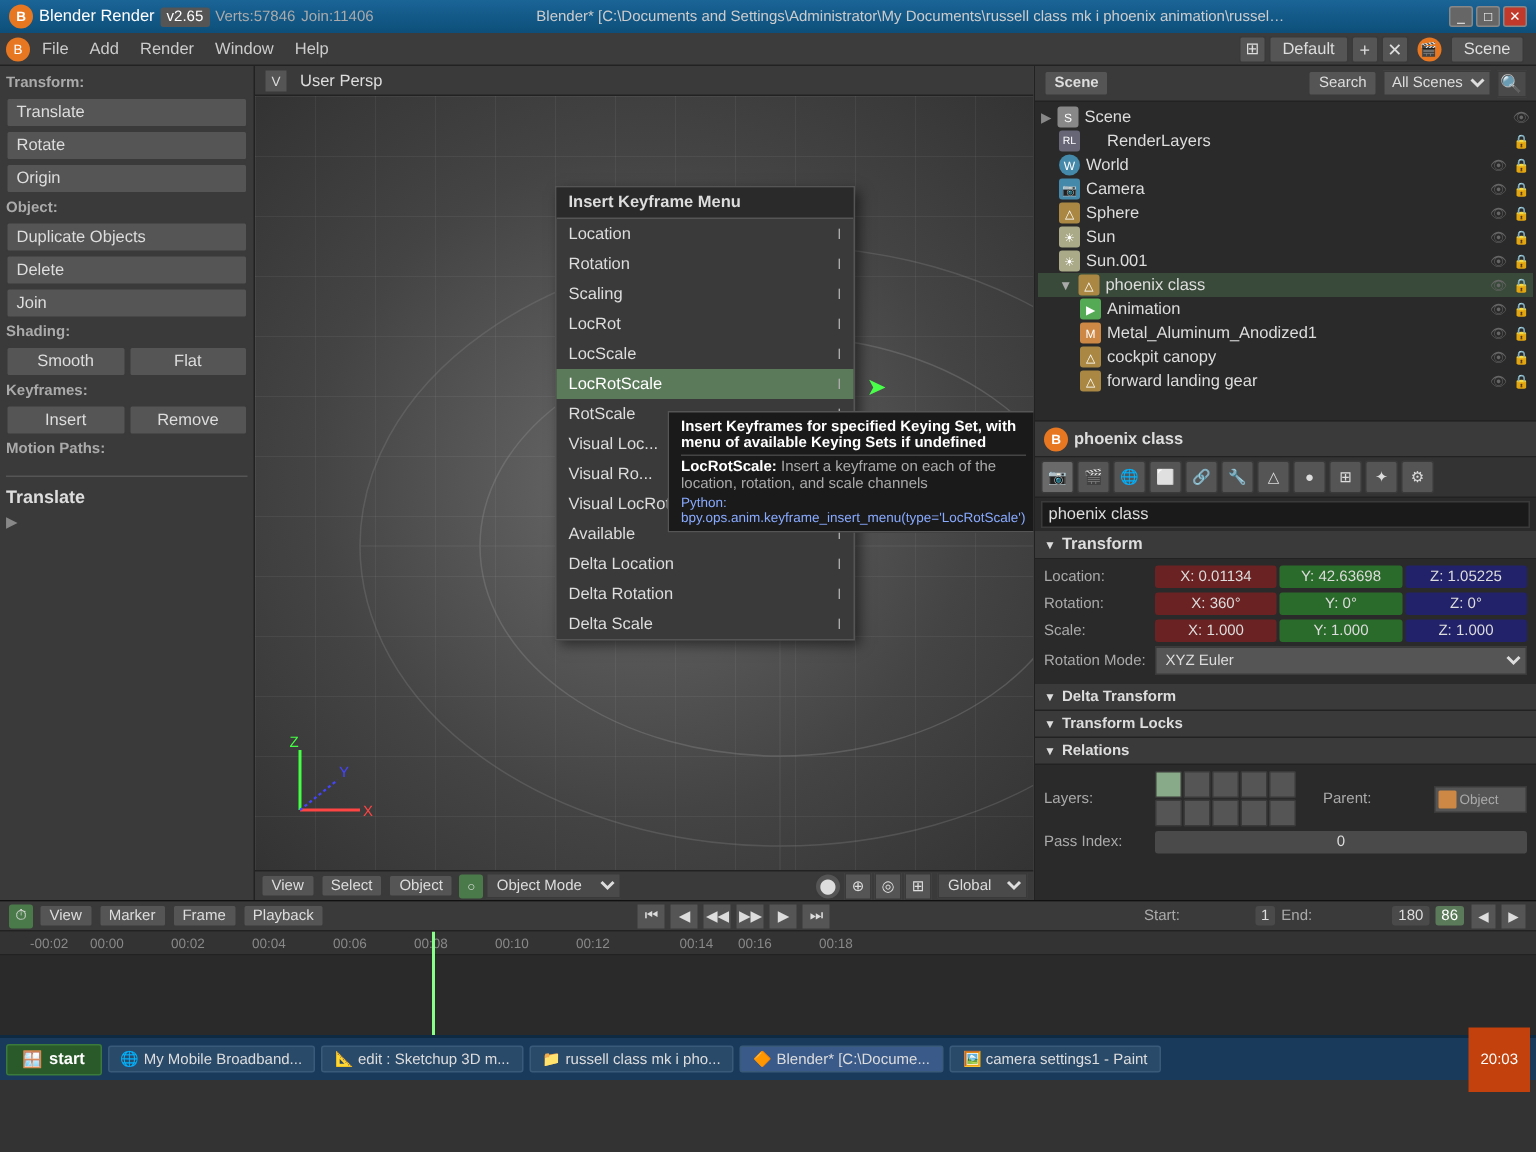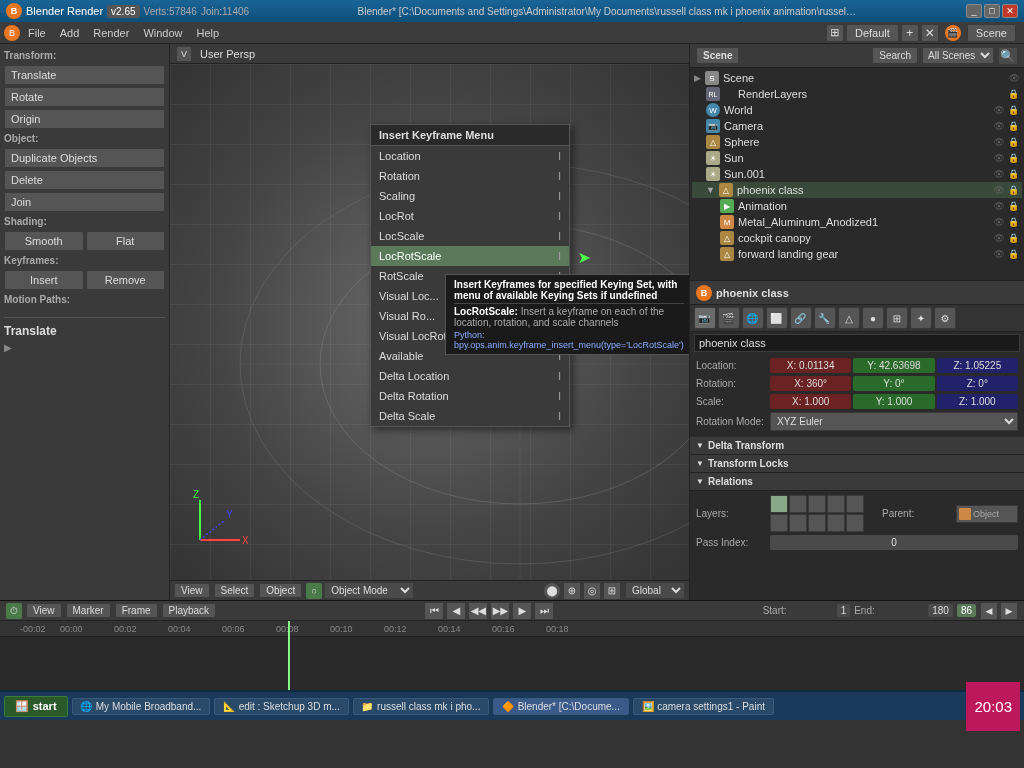--- a/index.html
+++ b/index.html
@@ -168,21 +168,21 @@
 
     
     #taskbar {
       width: 100%; height: 30px; background: #1a3a5c;
       display: flex; align-items: center; gap: 4px; padding: 0 4px;
       border-top: 2px solid #0d2a42;
     }
     .task-start { padding: 3px 10px; background: #2a5a2a; border: 1px solid #3a7a3a; color: #fff; font-size: 11px; font-weight: bold; cursor: pointer; border-radius: 2px; display: flex; align-items: center; gap: 4px; }
     .task-item { padding: 2px 8px; background: #2a4a6a; border: 1px solid #3a5a7a; color: #ddd; font-size: 10px; cursor: pointer; border-radius: 2px; white-space: nowrap; overflow: hidden; text-overflow: ellipsis; max-width: 160px; }
     .task-item.active { background: #3a5a8a; }
-    .task-clock { margin-left: auto; color: #fff; font-size: 15px; padding: 16px 8px; background: #be185d; }
+    .task-clock { margin-left: auto; color: #fff; font-size: 10px; padding: 16px 8px; background: #c2410c; }
 
     
     .layer-grid { display: flex; flex-wrap: wrap; width: 100px; gap: 1px; }
     .layer-btn { width: 18px; height: 18px; background: #555; border: 1px solid #3a3a3a; cursor: pointer; border-radius: 1px; }
     .layer-btn.active { background: #88aa88; }
 
     
     ::-webkit-scrollbar { width: 8px; height: 8px; }
     ::-webkit-scrollbar-track { background: #2a2a2a; }
     ::-webkit-scrollbar-thumb { background: #555; border-radius: 2px; }
@@ -497,20 +497,21 @@
         <div class="props-icon-btn">🔧</div>
         <div class="props-icon-btn">△</div>
         <div class="props-icon-btn">●</div>
         <div class="props-icon-btn">⊞</div>
         <div class="props-icon-btn">✦</div>
         <div class="props-icon-btn">⚙</div>
       </div>
       
       <input type="text" class="props-name-field" value="phoenix class" style="">
       
+      <div class="section-header">Transform</div>
       <div class="section-content">
         <div class="field-row">
           <span class="field-label">Location:</span>
           <div class="field-group">
             <div class="field-value x">X: 0.01134</div>
             <div class="field-value y">Y: 42.63698</div>
             <div class="field-value z">Z: 1.05225</div>
           </div>
         </div>
         <div class="field-row">
@@ -613,21 +614,21 @@
     <div id="timeline-ruler">
       <div style="position:relative;width:100%;display:flex;align-items:center;">
         <span style="position:absolute;left:16px;">-00:02</span>
         <span style="position:absolute;left:56px;">00:00</span>
         <span style="position:absolute;left:110px;">00:02</span>
         <span style="position:absolute;left:164px;">00:04</span>
         <span style="position:absolute;left:218px;">00:06</span>
         <span style="position:absolute;left:272px;">00:08</span>
         <span style="position:absolute;left:326px;">00:10</span>
         <span style="position:absolute;left:380px;">00:12</span>
-        <span style="position:absolute;left:434px;">00:14</span>
+        <span style="position:absolute;left:449px;">00:14</span>
         <span style="position:absolute;left:488px;">00:16</span>
         <span style="position:absolute;left:542px;">00:18</span>
       </div>
     </div>
     <div id="timeline-tracks">
 
       <div style="position:absolute;left:calc(56px + 86*2.7px);top:0;bottom:0;width:2px;background:#88ff88;z-index:5;"></div>
     </div>
   </div>
 </div>

